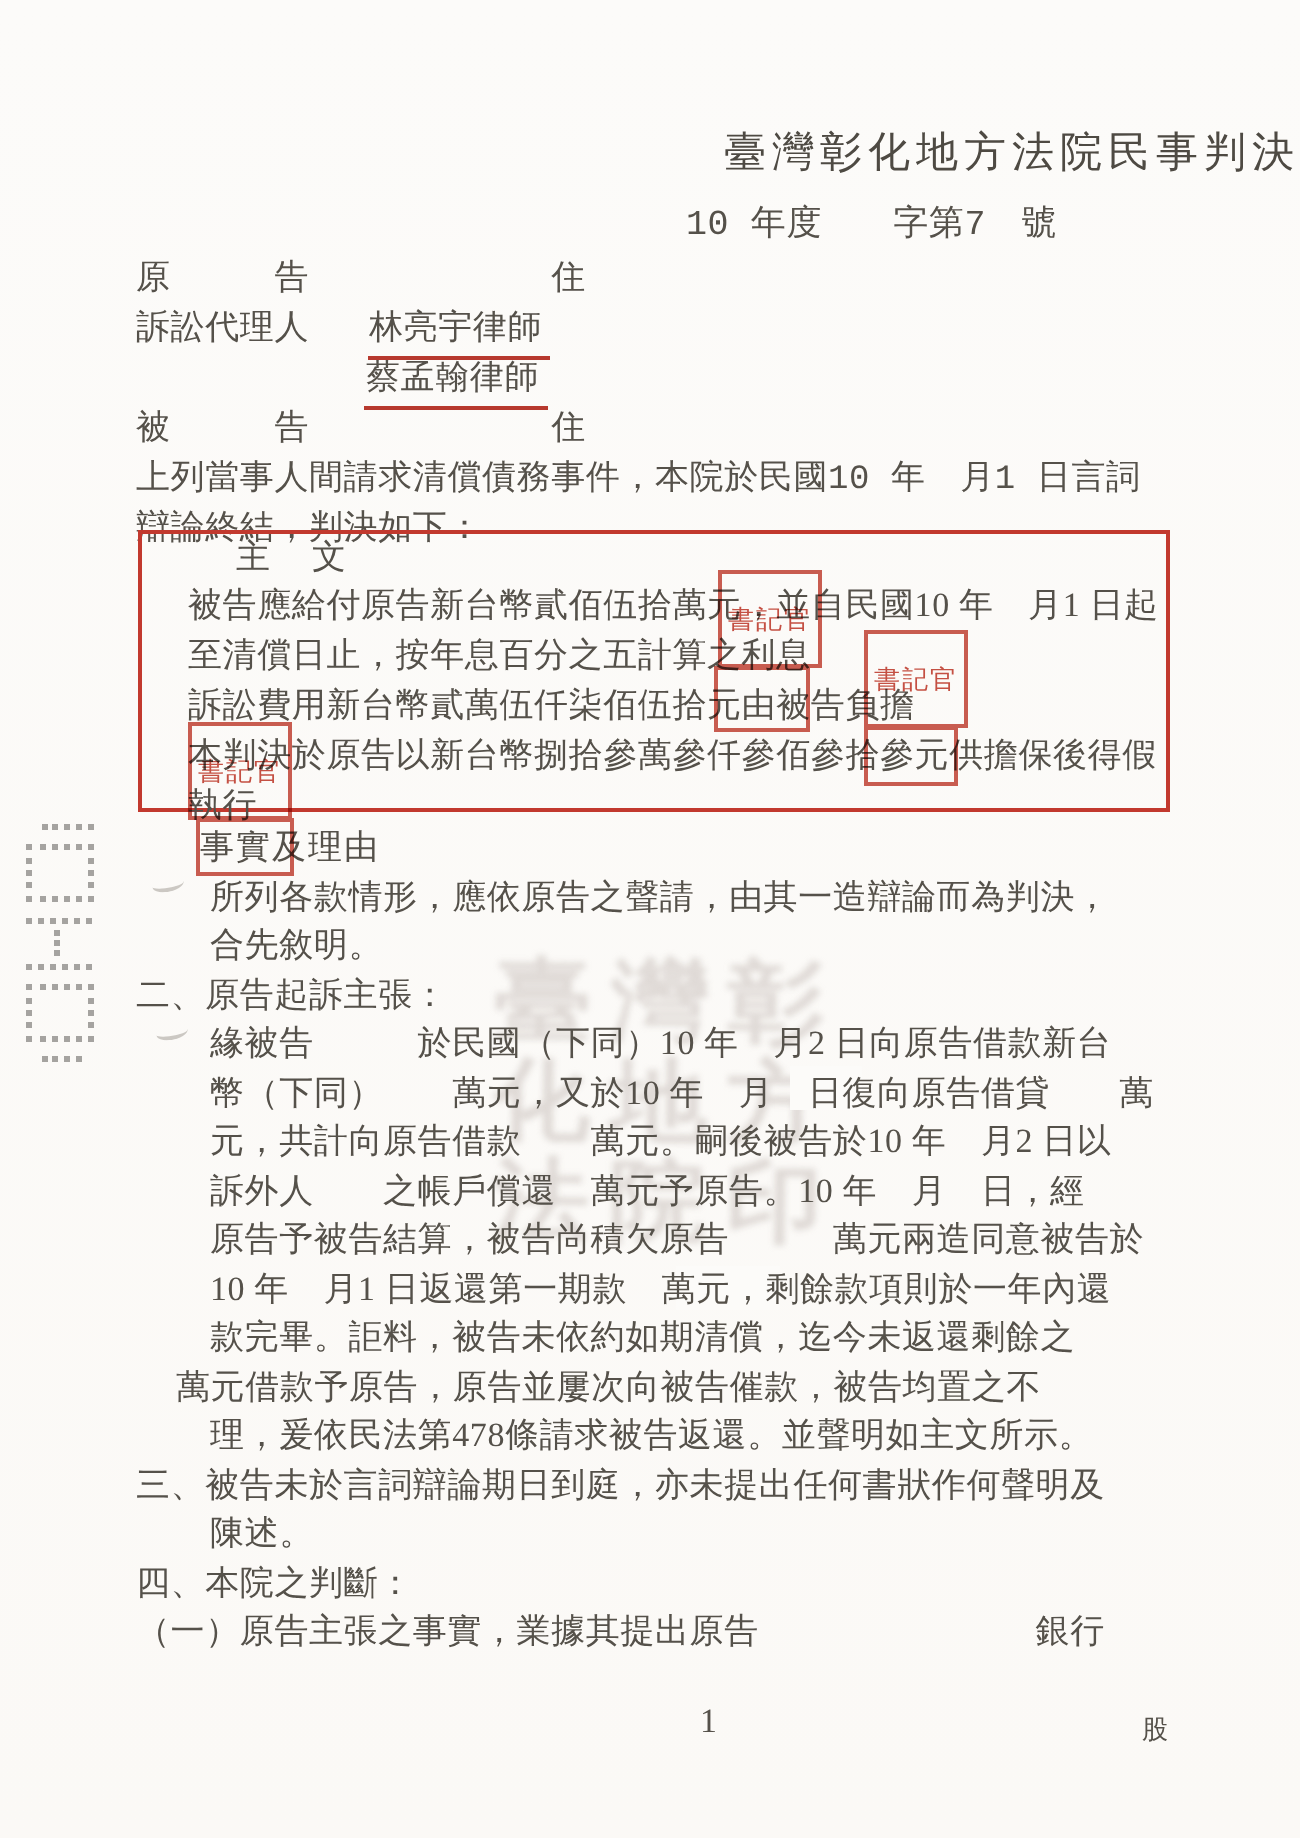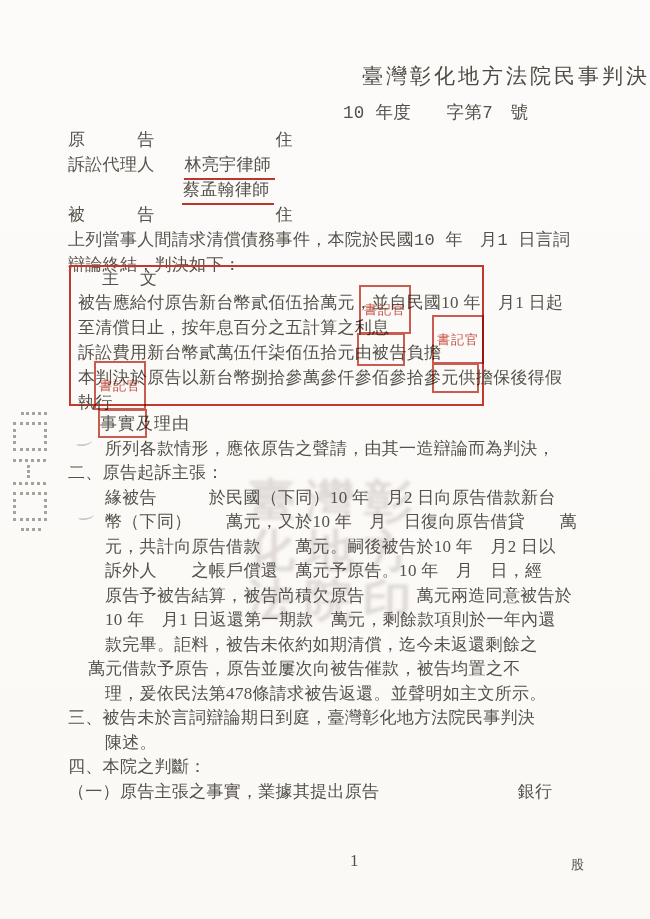--- a/index.html
+++ b/index.html
@@ -16,23 +16,23 @@
   .cjk{font-size:17px;line-height:25px;letter-spacing:0.3px;white-space:pre;font-family:Liberation Mono, monospace;}
   
   .title{left:0;right:0;top:62px;text-align:right;font-size:21px;letter-spacing:3px;color:#4e4a43;margin-left:20px;}
   .caseno{left:343px;top:101px;font-size:17.5px;}
   
   .row{left:68px;white-space:pre;}
   .agent-name{display:inline-block;margin-left:29px;border-bottom:2px solid #b7392e;padding:0 4px 0 1px;}
   .agent2{margin-left:114px;}
   
   .holding-box{
-    left:69px;top:265px;width:415px;height:141px;
+    left:69px;top:265px;width:516px;height:141px;
     border:2.5px solid #c2392e;box-sizing:border-box;
-    padding:1px 0 0 7px;z-index:2;overflow:visible;
+    padding:1px 0 0 23px;z-index:2;overflow:visible;
   }
   .holding-heading{font-size:17px;line-height:22px;margin-left:24px;letter-spacing:2px;}
   .holding-line{font-size:17px;line-height:25px;white-space:pre;letter-spacing:0.3px;}
   
   .stamp{z-index:4;mix-blend-mode:multiply;opacity:0.88;color:#c0392b;}
   .stamp .lbl{
     display:inline-block;border:2px solid #c4473a;font-size:13px;line-height:15px;
     padding:15px 3px;letter-spacing:1px;white-space:nowrap;background:rgba(255,255,255,0.05);
   }
   .stamp .seal-box{border:2px solid #c4473a;background:rgba(255,255,255,0.02);}
@@ -118,31 +118,32 @@
     <div class="seal-box"></div>
   </div>
   <div class="abs stamp stampC">
     <div class="lbl">書記官</div>
     <div class="seal-box"></div>
   </div>
 
   <div class="abs facts">
     <div class="hd">事實及理由</div>
     <div class="i1">所列各款情形，應依原告之聲請，由其一造辯論而為判決，</div>
+    <div class="i1">合先敘明。</div>
     <div>二、原告起訴主張：</div>
     <div class="i1">緣被告　　　於民國（下同）10 年　月2 日向原告借款新台</div>
     <div class="i1">幣（下同）　　萬元，又於10 年　月　日復向原告借貸　　萬</div>
     <div class="i1">元，共計向原告借款　　萬元。嗣後被告於10 年　月2 日以</div>
     <div class="i1">訴外人　　之帳戶償還　萬元予原告。10 年　月　日，經</div>
     <div class="i1">原告予被告結算，被告尚積欠原告　　　萬元兩造同意被告於</div>
     <div class="i1">10 年　月1 日返還第一期款　萬元，剩餘款項則於一年內還</div>
     <div class="i1">款完畢。詎料，被告未依約如期清償，迄今未返還剩餘之</div>
     <div class="ih">萬元借款予原告，原告並屢次向被告催款，被告均置之不</div>
     <div class="i1">理，爰依民法第478條請求被告返還。並聲明如主文所示。</div>
-    <div>三、被告未於言詞辯論期日到庭，臺灣彰化地方法院民事判決</div>
+    <div>三、被告未於言詞辯論期日到庭，亦未提出任何書狀作何聲明及</div>
     <div class="i1">陳述。</div>
     <div>四、本院之判斷：</div>
     <div>（一）原告主張之事實，業據其提出原告　　　　　　　　銀行</div>
   </div>
 
   <div class="abs pageno">1</div>
   <div class="abs division">股</div>
 
 </div>
 

